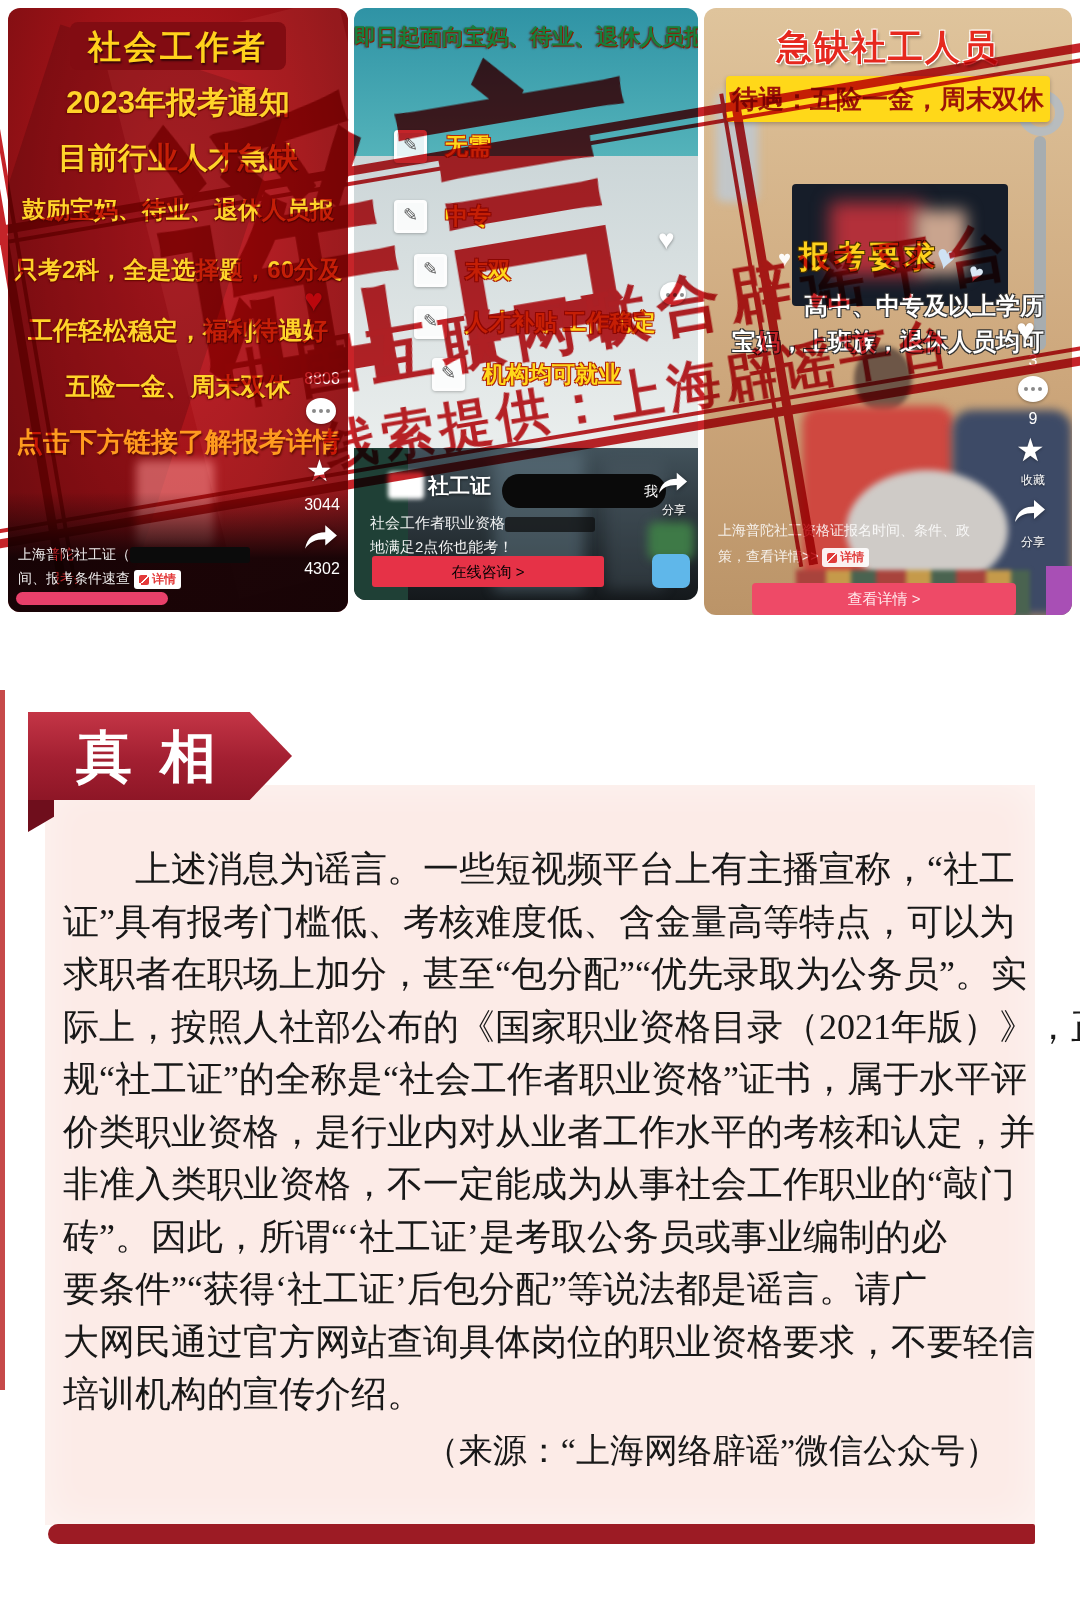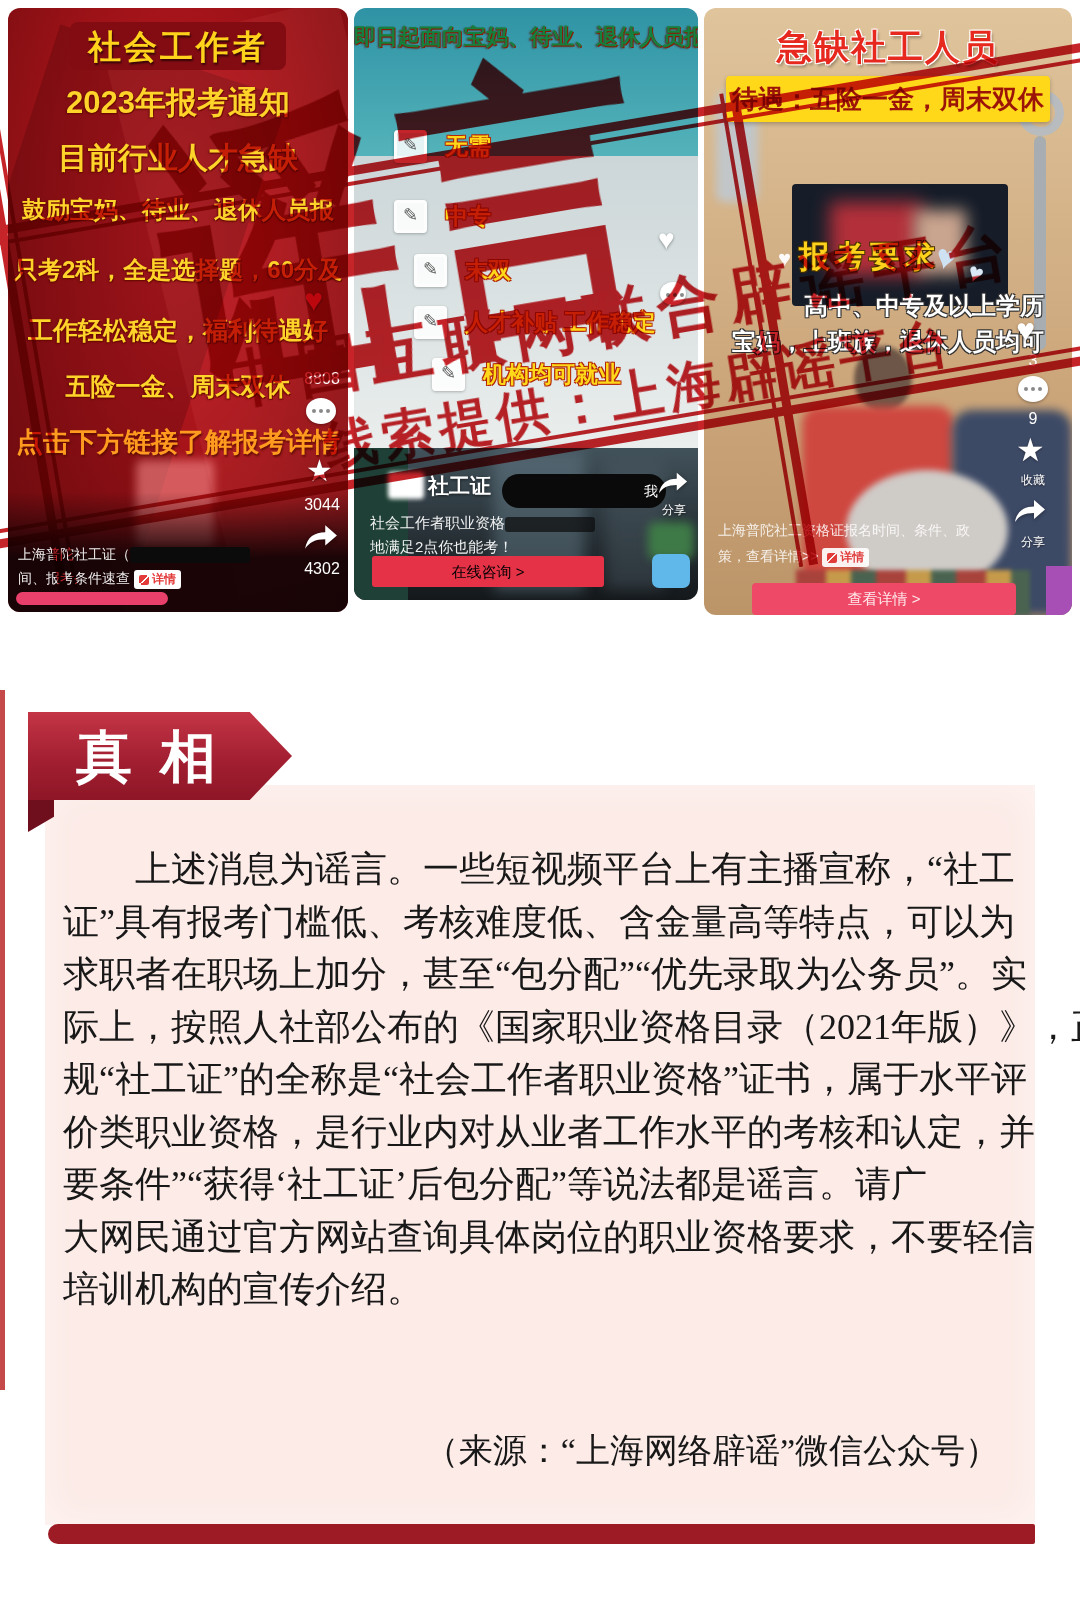--- a/index.html
+++ b/index.html
@@ -309,20 +309,22 @@
   <div class="abs truth-fold"></div>
   <div class="abs truth-banner">真相</div>
 
   <div class="abs truth-body">
     <div class="tline indent">上述消息为谣言。一些短视频平台上有主播宣称，“社工</div>
     <div class="tline">证”具有报考门槛低、考核难度低、含金量高等特点，可以为</div>
     <div class="tline">求职者在职场上加分，甚至“包分配”“优先录取为公务员”。实</div>
     <div class="tline">际上，按照人社部公布的《国家职业资格目录（2021年版）》，正</div>
     <div class="tline">规“社工证”的全称是“社会工作者职业资格”证书，属于水平评</div>
     <div class="tline">价类职业资格，是行业内对从业者工作水平的考核和认定，并</div>
+    <div class="tline">非准入类职业资格，不一定能成为从事社会工作职业的“敲门</div>
+    <div class="tline">砖”。因此，所谓“‘社工证’是考取公务员或事业编制的必</div>
     <div class="tline">要条件”“获得‘社工证’后包分配”等说法都是谣言。请广</div>
     <div class="tline">大网民通过官方网站查询具体岗位的职业资格要求，不要轻信</div>
     <div class="tline">培训机构的宣传介绍。</div>
   </div>
   <div class="abs truth-src">（来源：“上海网络辟谣”微信公众号）</div>
 
   <div class="abs truth-bar"></div>
 </div>
 
 </body></html>

